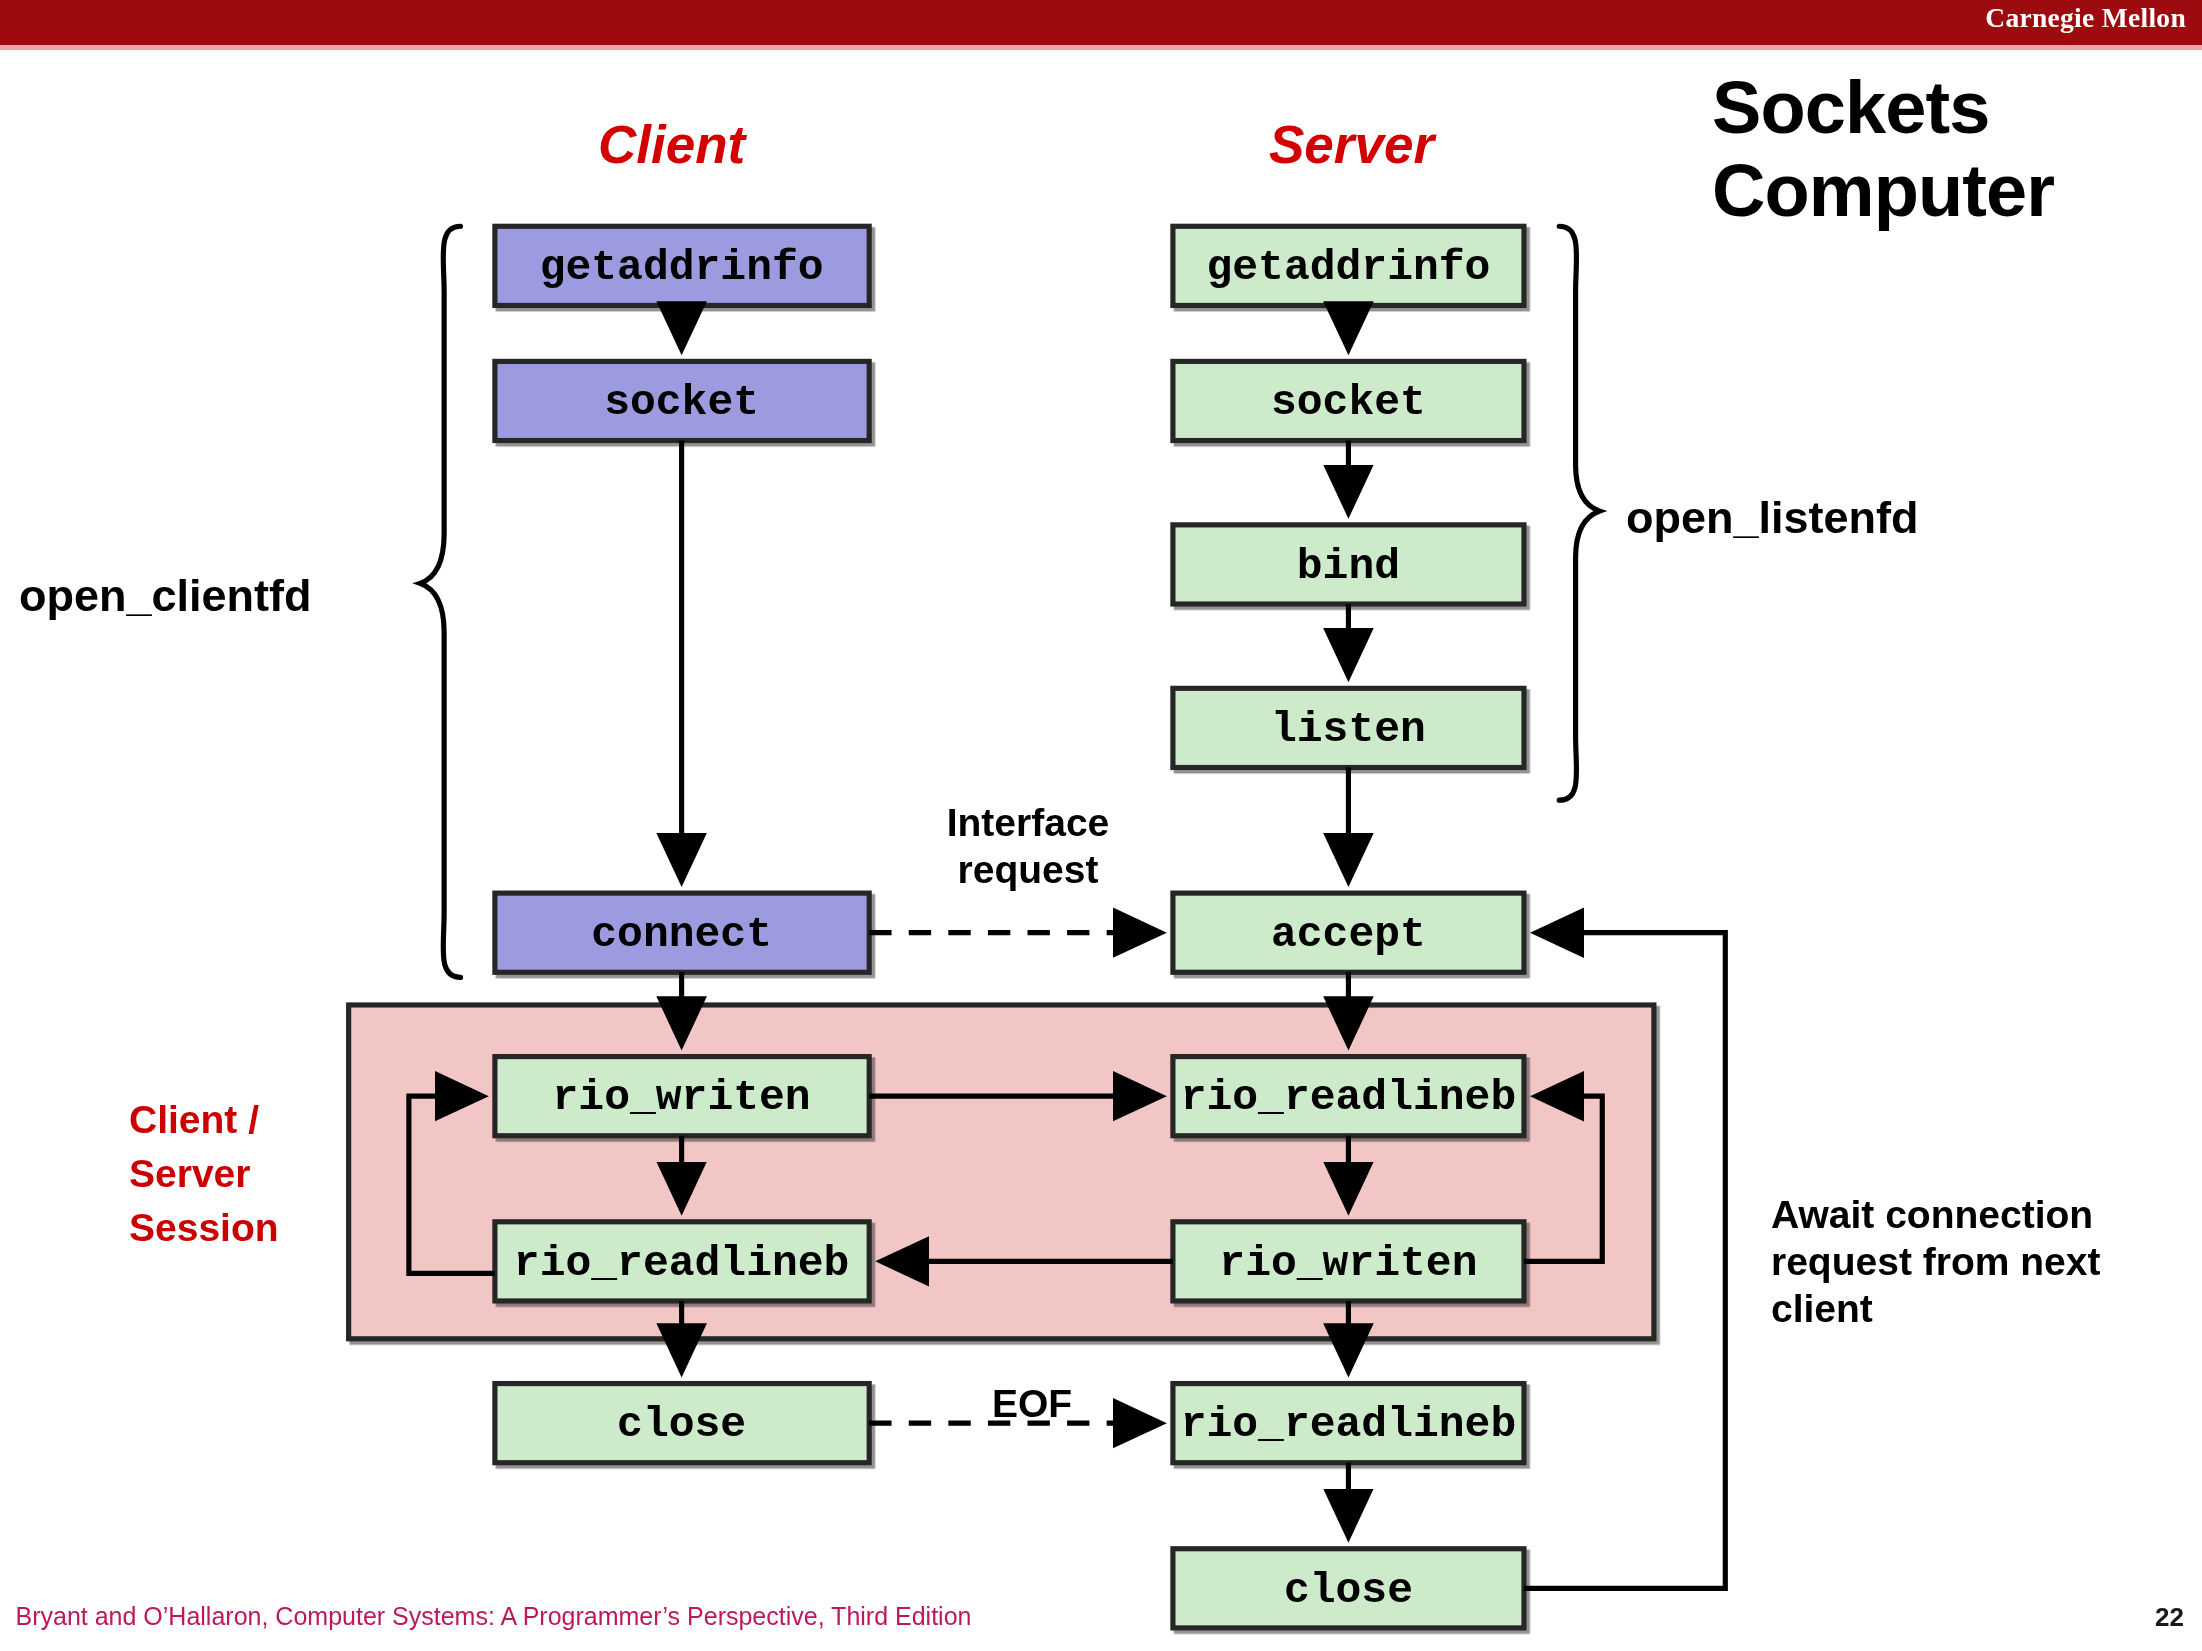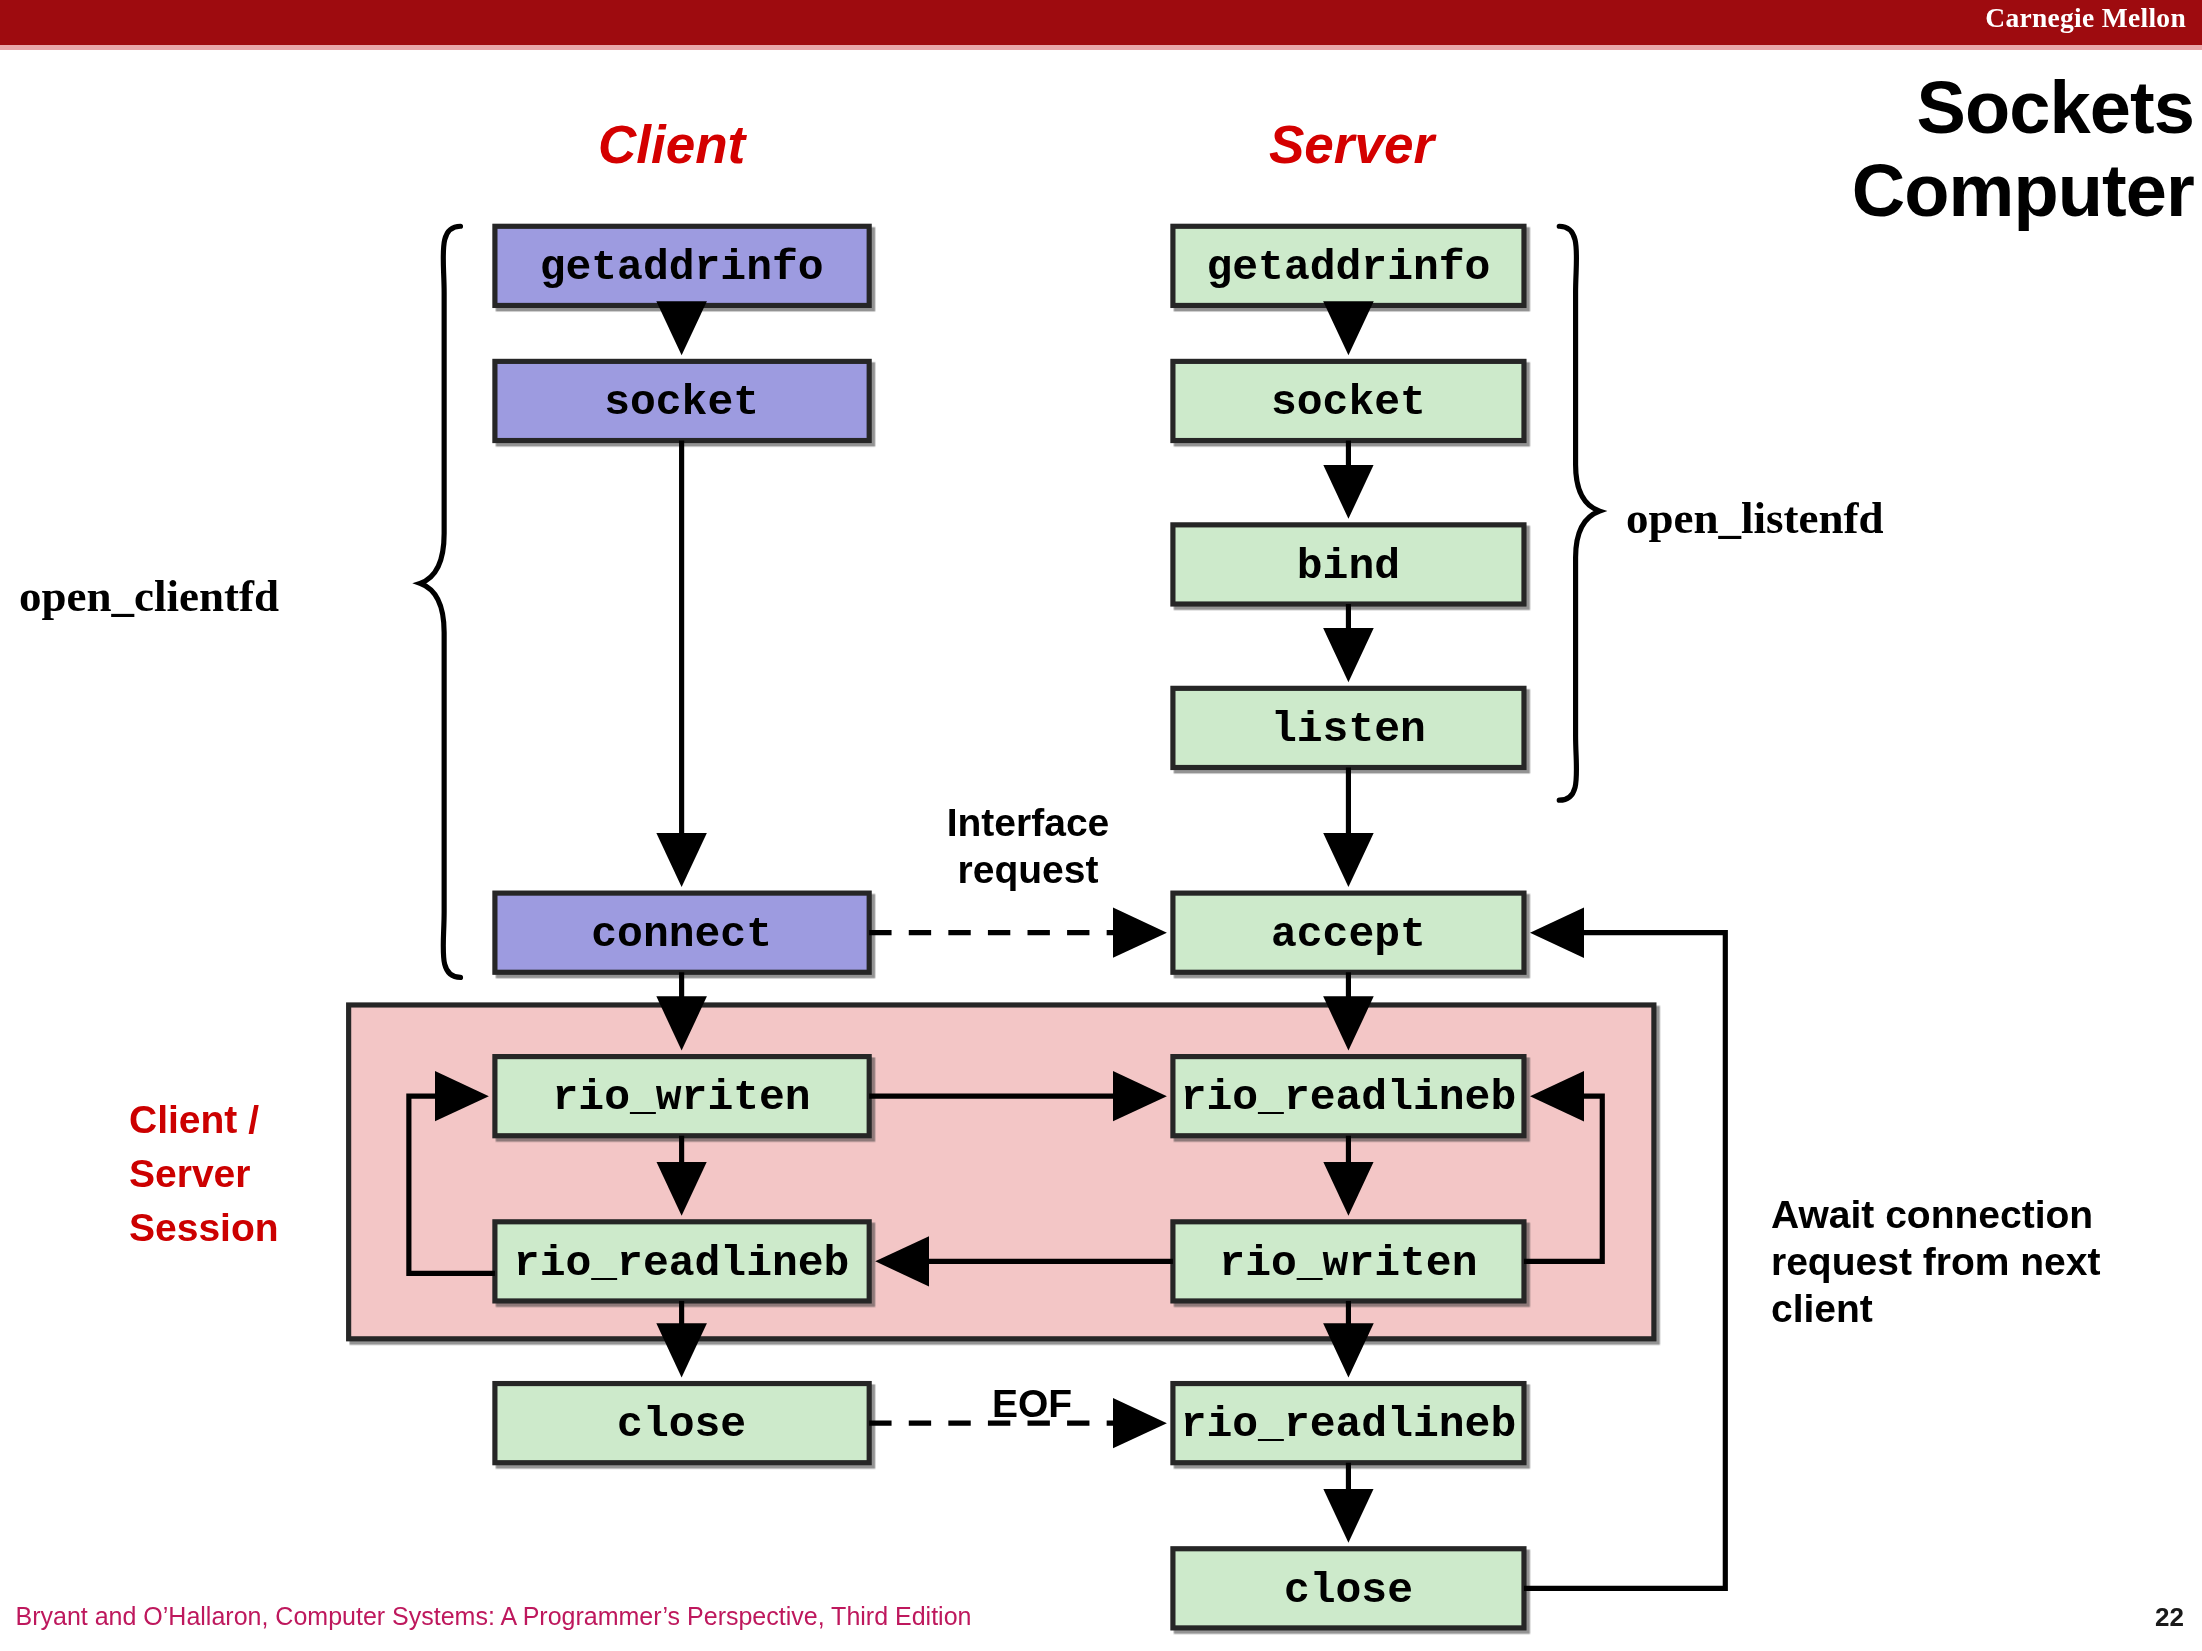--- a/index.html
+++ b/index.html
@@ -47,41 +47,40 @@
     position: absolute;
     left: 1712px;
     top: 67px;
     width: 482px;
     color: #000000;
     font-family: "Liberation Sans", sans-serif;
     font-weight: bold;
     font-size: 74px;
     line-height: 1.12;
     letter-spacing: -0.9px;
-    text-align: right;
   }
 
   
   .column-heading {
     position: absolute;
     color: #D40000;
     font-family: "Liberation Sans", sans-serif;
     font-weight: bold;
     font-style: italic;
     font-size: 53px;
     white-space: nowrap;
   }
   #column-heading-client { left: 598px; top: 114px; }
   #column-heading-server { left: 1269px; top: 114px; }
 
   
   .brace-label {
     position: absolute;
     color: #000000;
-    font-family: Liberation Serif, serif;
+    font-family: Liberation Sans, sans-serif;
     font-weight: bold;
     font-size: 45px;
     white-space: nowrap;
   }
   #label-open-clientfd { left: 19px; top: 570px; }
   #label-open-listenfd { left: 1626px; top: 492px; }
 
   
   .annotation {
     position: absolute;

